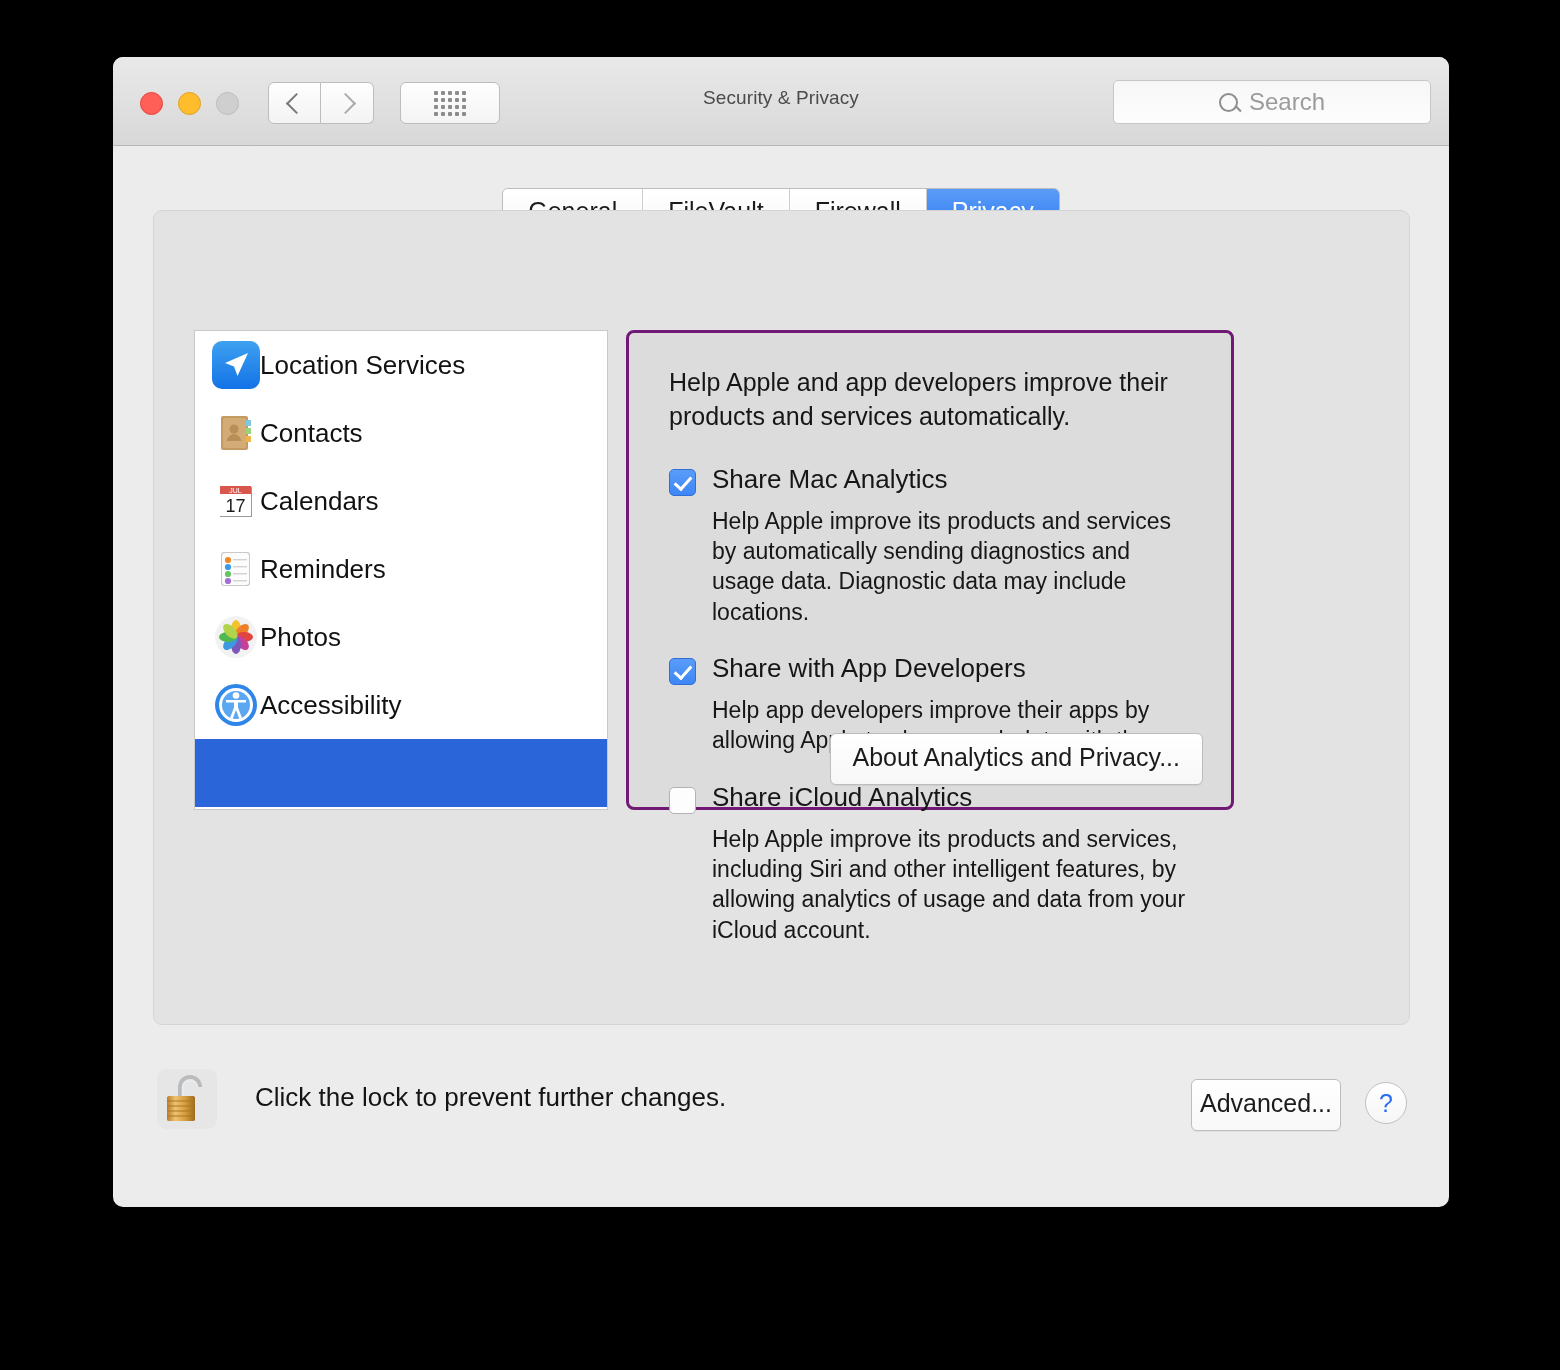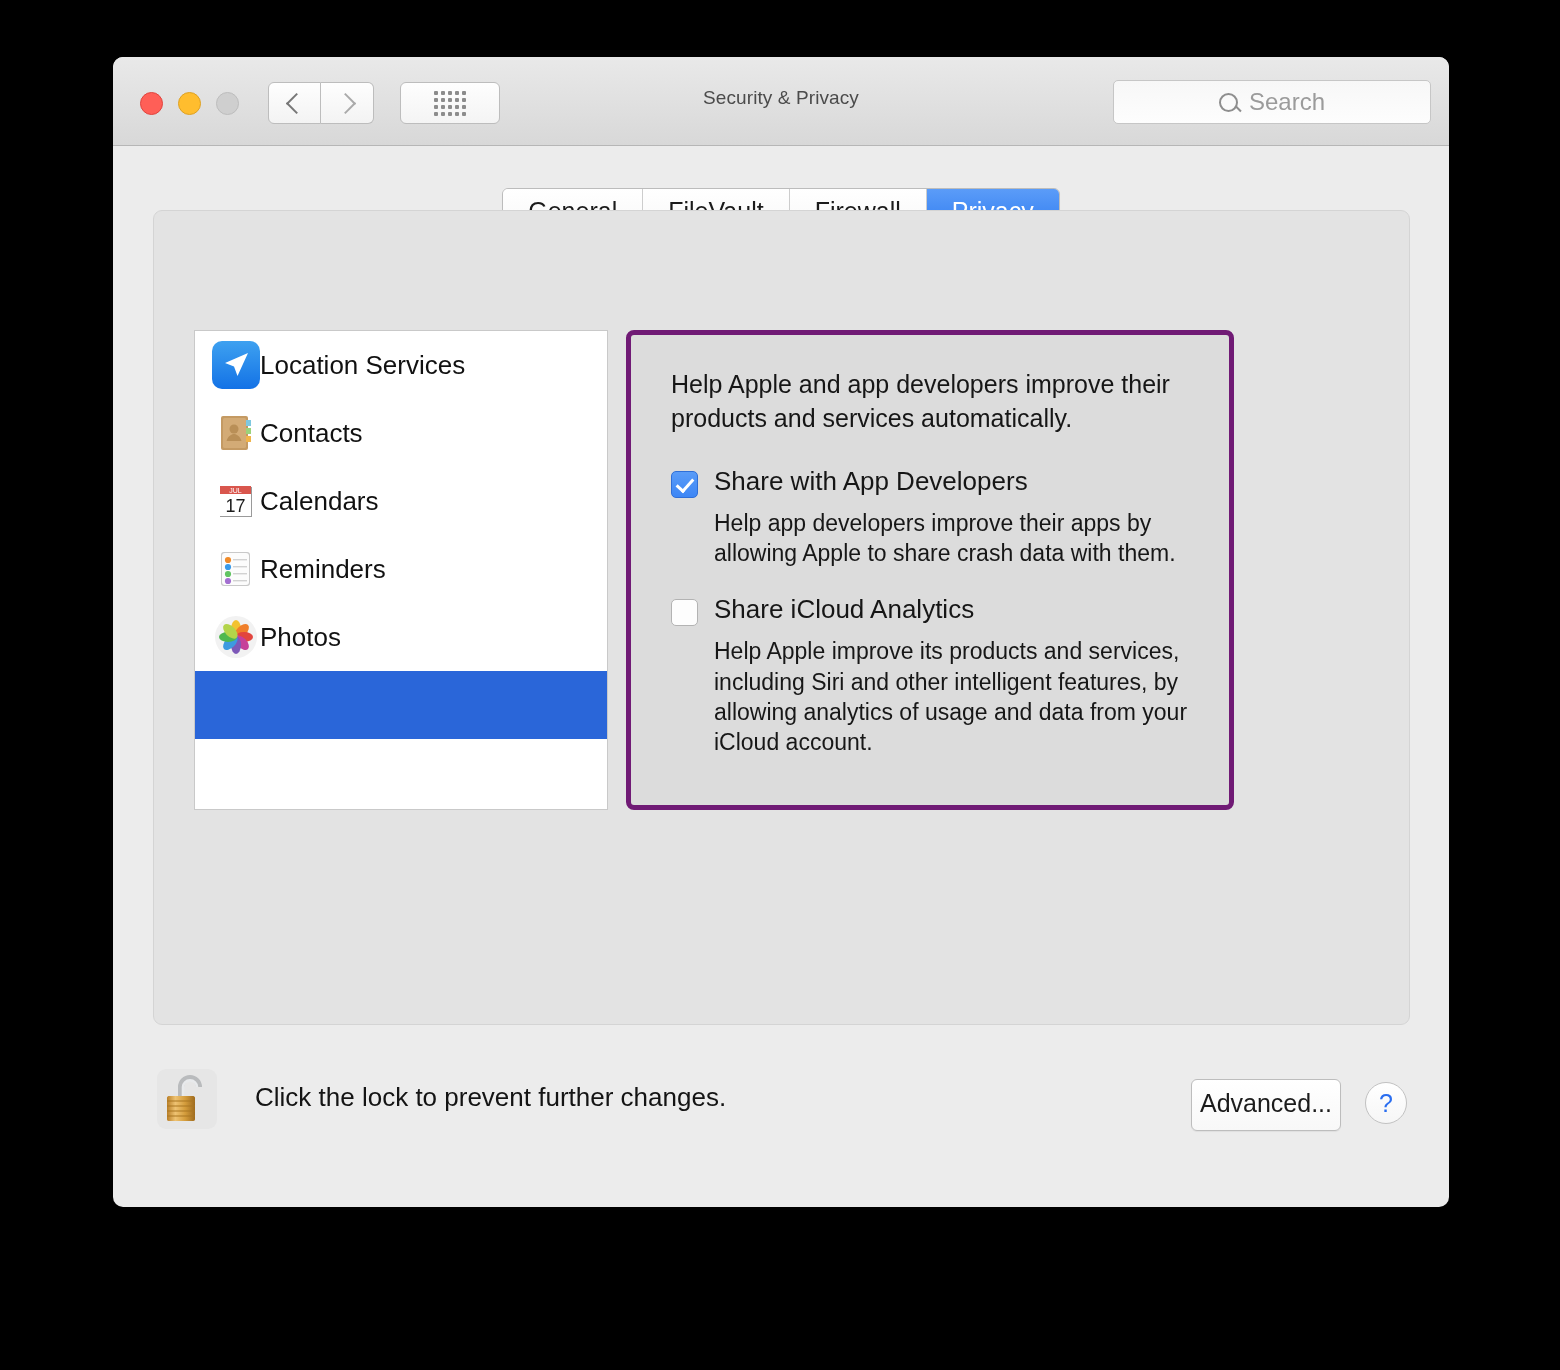--- a/index.html
+++ b/index.html
@@ -204,21 +204,21 @@
   .ic-accessibility { }
 
   
   #detail {
     position: absolute;
     left: 472px;
     top: 119px;
     width: 608px;
     height: 480px;
     background: #dcdcdc;
-    border: 5px solid #701a75;
+    border: 3px solid #701a75;
     border-radius: 8px;
     box-sizing: border-box;
     padding: 32px 34px 0 40px;
   }
   #intro {
     font-size: 25px;
     color: #161616;
     line-height: 1.37;
     margin-bottom: 30px;
     max-width: 630px;
@@ -450,48 +450,68 @@
               <ellipse rx="5" ry="9" cy="-8" fill="#3d9ae0" transform="rotate(225)"></ellipse>
               <ellipse rx="5" ry="9" cy="-8" fill="#4fb84f" transform="rotate(270)"></ellipse>
               <ellipse rx="5" ry="9" cy="-8" fill="#b3d44a" transform="rotate(315)"></ellipse>
             </g>
           </svg>
         </span>
         <span class="label">Photos</span>
       </div>
 
 
+      <div class="side-item">
+        <span class="side-icon ic-accessibility">
+          <svg width="48" height="48" viewBox="0 0 48 48">
+            <circle cx="24" cy="24" r="21" fill="#2f86e8"></circle>
+            <circle cx="24" cy="24" r="17" fill="#ffffff"></circle>
+            <circle cx="24" cy="24" r="14" fill="#5ba7f2"></circle>
+            <circle cx="24" cy="14.5" r="3.3" fill="#ffffff"></circle>
+            <path d="M14 19h20v2.6H26v5l4 10.5-2.6 1-3.4-9-3.4 9-2.6-1 4-10.5v-5H14z" fill="#ffffff"></path>
+          </svg>
+        </span>
+        <span class="label">Accessibility</span>
+      </div>
 
       <div class="side-item selected">
         
         
       </div>
 
     </div>
 
     <div id="detail">
       <div id="intro">Help Apple and app developers improve their products and services automatically.</div>
 
+      <div class="opt">
+        <div class="opt-head">
+          <span class="cbox on"></span>
+          <span class="opt-title">Share Mac Analytics</span>
+        </div>
+        <div class="opt-desc">Help Apple improve its products and services by automatically sending diagnostics and usage data. Diagnostic data may include locations.</div>
+      </div>
 
       <div class="opt">
         <div class="opt-head">
           <span class="cbox on"></span>
           <span class="opt-title">Share with App Developers</span>
         </div>
         <div class="opt-desc">Help app developers improve their apps by allowing Apple to share crash data with them.</div>
       </div>
 
       <div class="opt">
         <div class="opt-head">
           <span class="cbox off"></span>
           <span class="opt-title">Share iCloud Analytics</span>
         </div>
         <div class="opt-desc">Help Apple improve its products and services, including Siri and other intelligent features, by allowing analytics of usage and data from your iCloud account.</div>
       </div>
 
+      <div id="about-btn">About Analytics and Privacy...</div>
     </div>
 
   </div>
 
   <div id="footer">
     <span id="lock">
       <svg width="64" height="64" viewBox="0 0 64 64">
         <rect x="2" y="2" width="60" height="60" rx="9" fill="#e6e6e6"></rect>
         <path d="M26 30V20c0-5 4-9 9-9s9 4 9 9" fill="none" stroke="#b9bbbd" stroke-width="6"></path>
         <path d="M28 30V20c0-3.6 3-6.6 7-6.6s7 3 7 6.6" fill="none" stroke="#e8eaec" stroke-width="2.6"></path>

